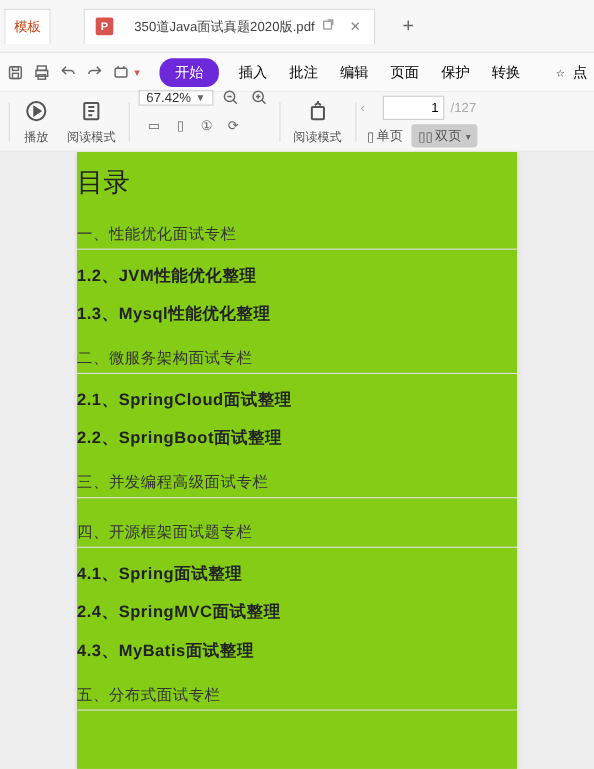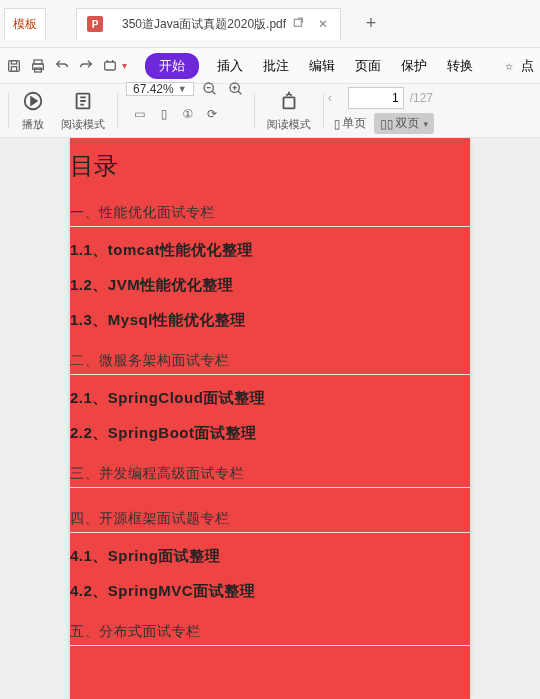--- a/index.html
+++ b/index.html
@@ -32,21 +32,21 @@
   .zoom-box .arr { font-size: 9px; color: #666; }
   .small-icons-grid { display: grid; grid-template-columns: repeat(4, 18px); grid-template-rows: repeat(2, 18px); gap: 2px 6px; align-items: center; margin: 0 6px; }
   .small-icons-grid .si { width: 16px; height: 16px; color: #666; display: flex; align-items: center; justify-content: center; cursor: pointer; }
   .view-mode { display: flex; align-items: center; gap: 2px; padding: 2px 6px; cursor: pointer; color: #555; font-size: 12px; }
   .view-mode.active { background: #ccc; border-radius: 3px; }
   .pager-input { border: 1px solid #ccc; background: #fff; width: 56px; height: 22px; text-align: right; padding-right: 4px; font-size: 12px; }
   .pager-total { color: #aaa; font-size: 12px; text-align: right; }
   .pager-nav { width: 14px; color: #aaa; cursor: pointer; }
 
   .content { height: calc(699px - 48px - 36px - 54px); overflow: hidden; background: #eee; padding: 0px 70px 0 70px; }
-  .page { background: #ef4444; padding: 12px 0 0 0; height: 100%; box-shadow: 0 1px 4px rgba(0,0,0,0.15); }
+  .page { background: #84cc16; padding: 12px 0 0 0; height: 100%; box-shadow: 0 1px 4px rgba(0,0,0,0.15); }
   .toc-title { font-size: 24px; font-weight: 400; margin-bottom: 18px; color: #222; }
   .toc-item { font-size: 15px; font-weight: 700; margin-bottom: 16px; color: #222; letter-spacing: 0.5px; }
   .toc-section { font-size: 14px; font-weight: 400; margin: 22px 0 14px 0; color: #333; border-bottom: 1px solid #e0e0e0; padding-bottom: 4px; letter-spacing: 0.5px; }
   .toc-section:first-of-type { margin-top: 8px; }
 </style>
 </head>
 <body>
 
 <div class="titlebar">
   <div class="tab-partial">模板</div>
@@ -179,29 +179,29 @@
       <div class="view-mode active">▯▯ <span>双页</span><span style="font-size:9px;color:#666;margin-left:2px">▾</span></div>
     </div>
   </div>
 </div>
 
 <div class="content">
   <div class="page">
     <div class="toc-title">目录</div>
 
     <div class="toc-section">一、性能优化面试专栏</div>
-    <div class="toc-item">1.1、tomcat性能优化整理</div>
     <div class="toc-item">1.2、JVM性能优化整理</div>
     <div class="toc-item">1.3、Mysql性能优化整理</div>
 
     <div class="toc-section">二、微服务架构面试专栏</div>
     <div class="toc-item">2.1、SpringCloud面试整理</div>
     <div class="toc-item">2.2、SpringBoot面试整理</div>
 
     <div class="toc-section">三、并发编程高级面试专栏</div>
 
     <div class="toc-section">四、开源框架面试题专栏</div>
     <div class="toc-item">4.1、Spring面试整理</div>
-    <div class="toc-item">4.2、SpringMVC面试整理</div>
+    <div class="toc-item">2.4、SpringMVC面试整理</div>
+    <div class="toc-item">4.3、MyBatis面试整理</div>
 
     <div class="toc-section">五、分布式面试专栏</div>
   </div>
 </div>
 
 </body></html>

